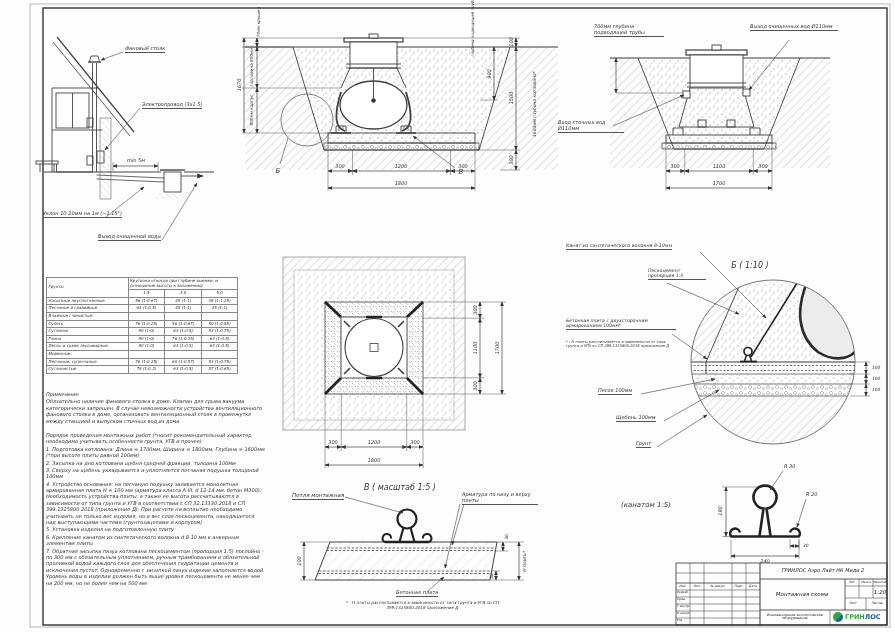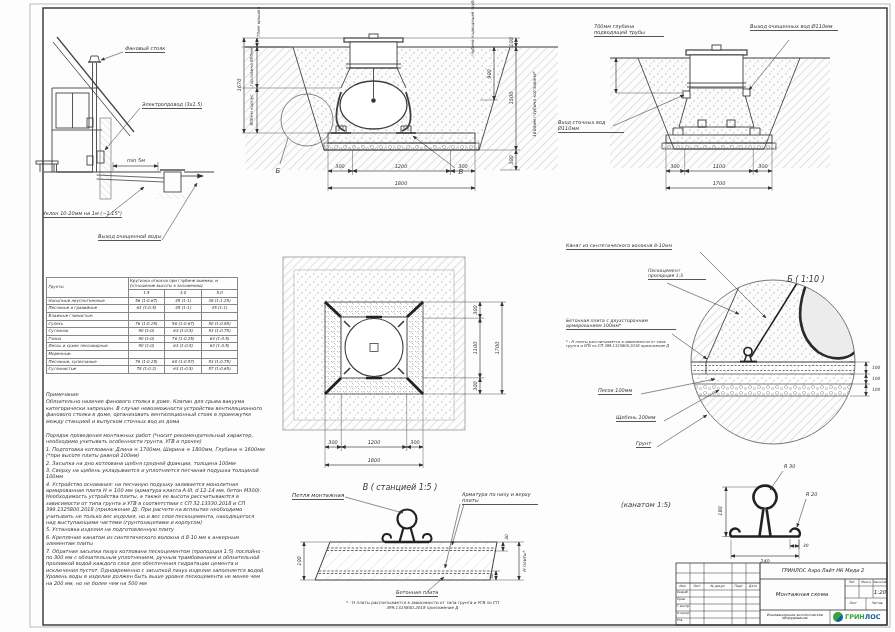--- a/index.html
+++ b/index.html
@@ -333,31 +333,31 @@
 
   <div class="lbl v" style="left:476px;top:310px;">300</div>
   <div class="lbl v" style="left:476px;top:348px;">1100</div>
   <div class="lbl v" style="left:476px;top:386px;">300</div>
   <div class="lbl v" style="left:498px;top:348px;">1700</div>
   <div class="lbl c" style="left:333px;top:443px;">300</div>
   <div class="lbl c" style="left:374px;top:443px;">1200</div>
   <div class="lbl c" style="left:415px;top:443px;">300</div>
   <div class="lbl c" style="left:374px;top:461px;">1800</div>
 
-  <div class="lbl c cap" style="left:400px;top:488px;">В ( станцией 1:5 )</div>
+  <div class="lbl c cap" style="left:400px;top:488px;">В ( масштаб 1:5 )</div>
   <div class="lbl uln" style="left:292px;top:492px;font-size:5.5px;">Петля монтажная</div>
   <div class="lbl uln wrap" style="left:462px;top:492px;width:76px;">Арматура по низу и верху плиты</div>
   <div class="lbl uln" style="left:396px;top:590px;">Бетонная плита</div>
   <div class="lbl wrap" style="left:340px;top:601px;width:165px;font-size:4.1px;text-align:center;">* - Н плиты рассчитывается в зависимости от типа грунта и УГВ по СП 399.1325800.2018 приложение Д</div>
   <div class="lbl v" style="left:300px;top:561px;">100</div>
   <div class="lbl v" style="left:507px;top:537px;font-size:4.4px;">30</div>
   <div class="lbl v" style="left:492px;top:576px;font-size:4.4px;">30</div>
   <div class="lbl v" style="left:525px;top:561px;font-size:4.4px;">Н плиты*</div>
 
-  <div class="lbl c cap" style="left:806px;top:266px;margin-top:14px;">Б ( 1:10 )</div>
+  <div class="lbl c cap" style="left:750px;top:266px;">Б ( 1:10 )</div>
   <div class="lbl uln" style="left:566px;top:243px;font-size:4.8px;">Канат из синтетического волокна 8-10мм</div>
   <div class="lbl uln wrap" style="left:648px;top:268px;width:58px;font-size:4.6px;">Пескоцемент пропорция 1:5</div>
   <div class="lbl uln wrap" style="left:566px;top:318px;width:110px;font-size:4.6px;">Бетонная плита с двухсторонним армированием 100мм*</div>
   <div class="lbl wrap" style="left:566px;top:340px;width:112px;font-size:3.7px;">* - Н плиты рассчитывается в зависимости от типа грунта и УГВ по СП 399.1325800.2018 приложение Д</div>
   <div class="lbl uln" style="left:598px;top:388px;">Песок 100мм</div>
   <div class="lbl uln" style="left:616px;top:415px;">Щебень 100мм</div>
   <div class="lbl uln" style="left:636px;top:441px;">Грунт</div>
   <div class="lbl" style="left:872px;top:365px;font-size:4.4px;">100</div>
   <div class="lbl" style="left:872px;top:376px;font-size:4.4px;">100</div>
   <div class="lbl" style="left:872px;top:387px;font-size:4.4px;">100</div>

